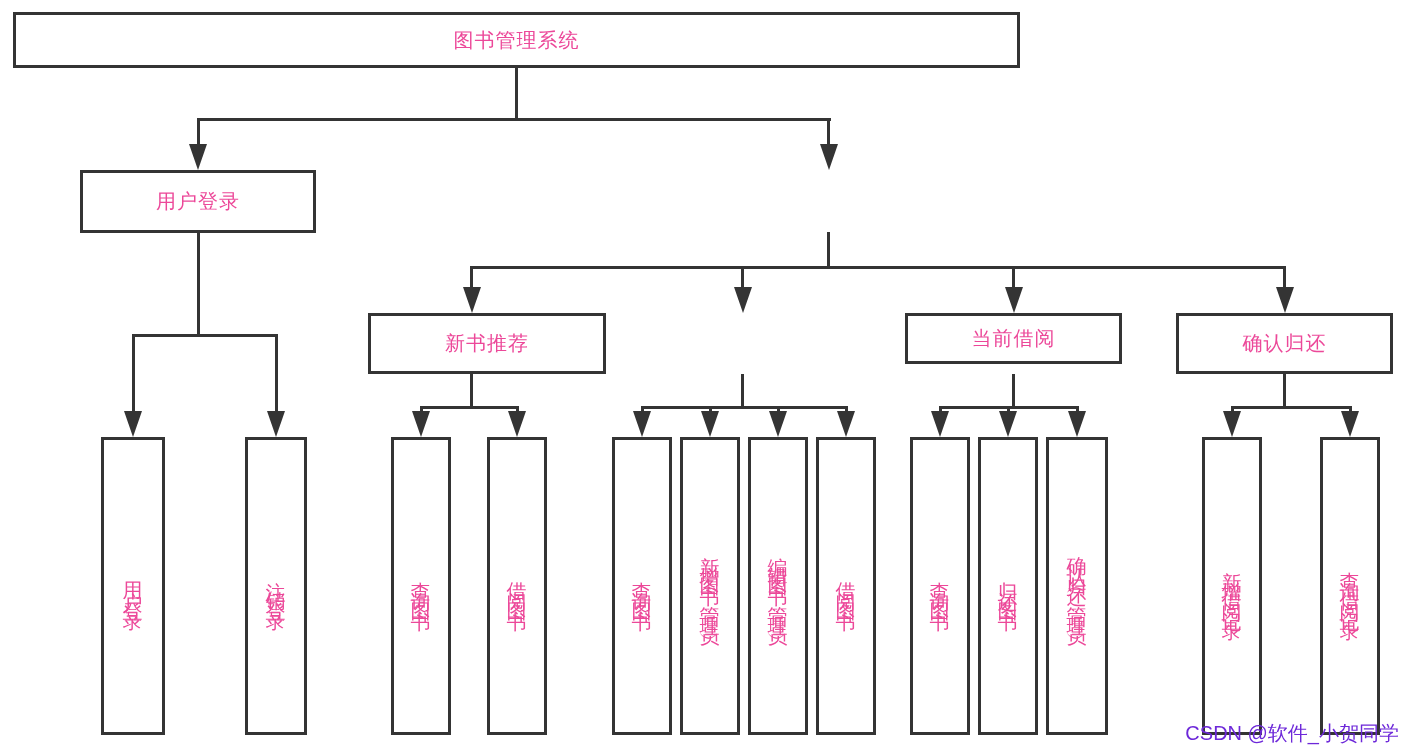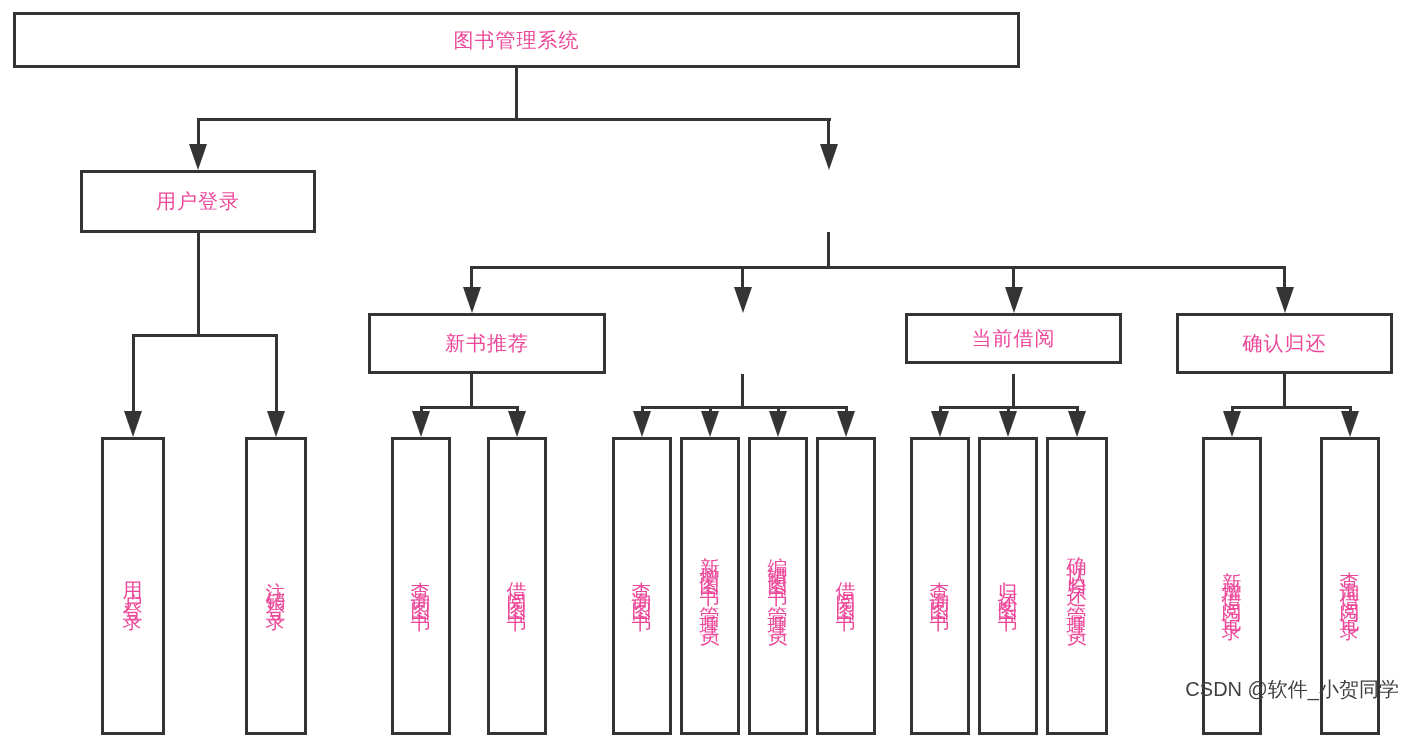--- a/index.html
+++ b/index.html
@@ -19,22 +19,22 @@
     letter-spacing:10px; line-height:1;
   }
   .v { position:absolute; width:3px; background:#343434; }
   .h { position:absolute; height:3px; background:#343434; }
   .arw {
     position:absolute; width:0; height:0;
     border-left:9px solid transparent; border-right:9px solid transparent;
     border-top:26px solid #343434;
   }
   .wm {
-    position:absolute; top:676px; right:6px; z-index:5;
-    color:#404040; font-size:20px; white-space:nowrap;
+    position:absolute; top:720px; right:6px; z-index:5;
+    color:#6d28d9; font-size:20px; white-space:nowrap;
   }
 </style>
 </head>
 <body>
 
 <div class="stage">
 
   <div class="box" style="left:13px;top:12px;width:1007px;height:56px">
     <span>图书管理系统</span>
   </div>

